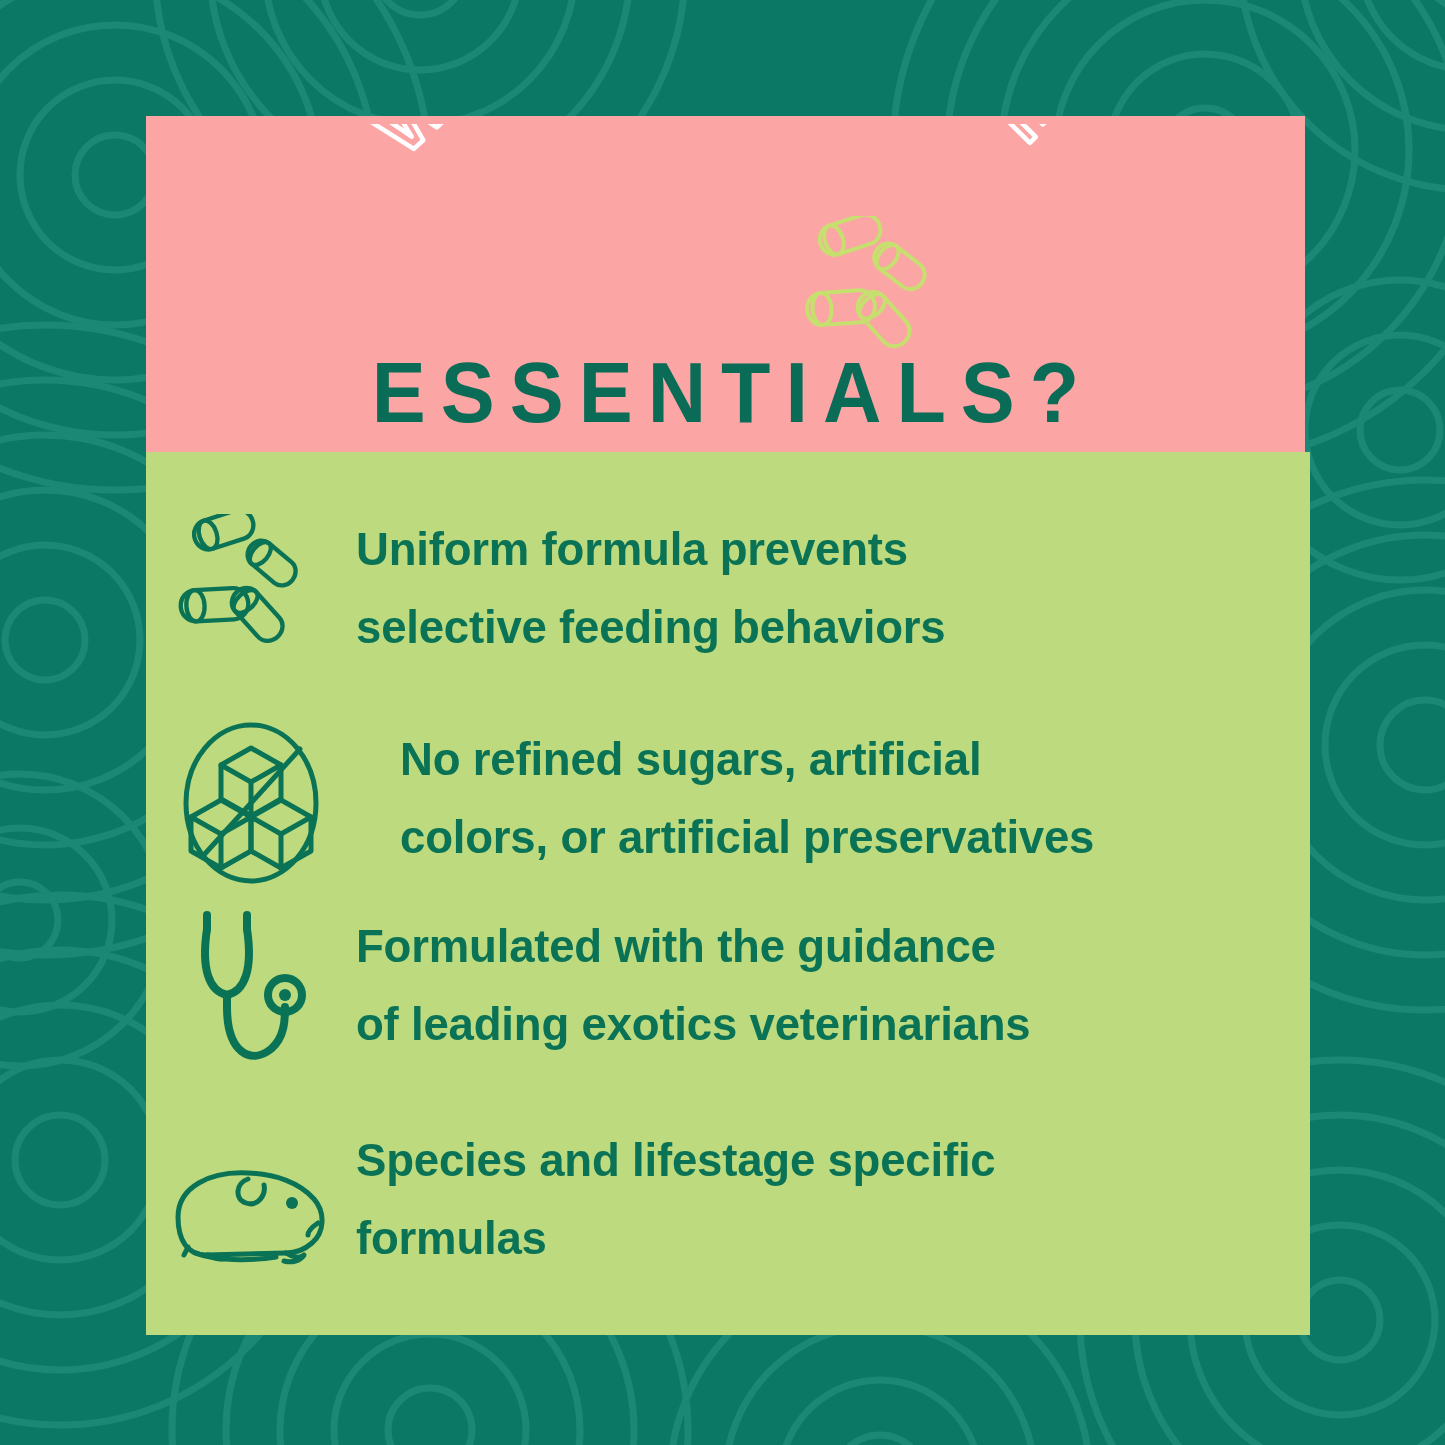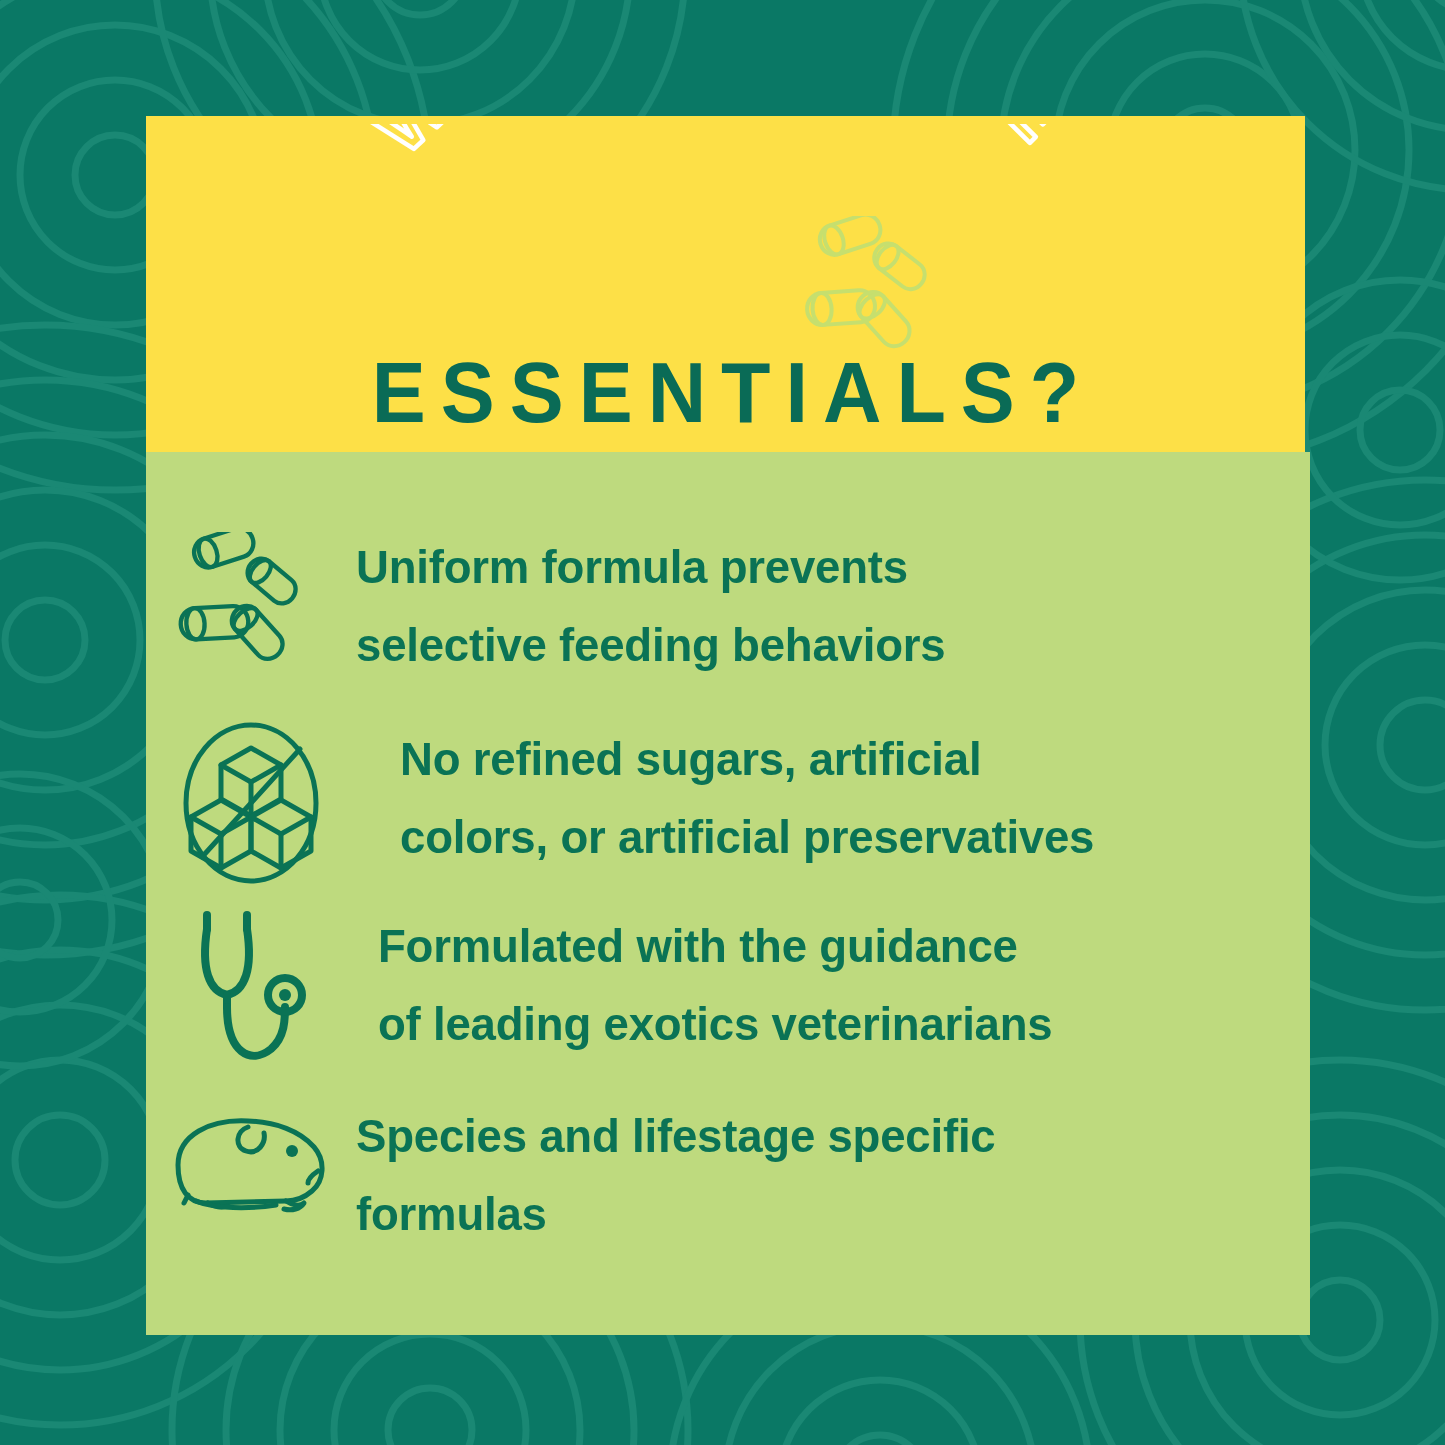--- a/index.html
+++ b/index.html
@@ -32,21 +32,21 @@
     pointer-events: none;
   }
 
   
   #header-panel {
     position: absolute;
     left: 146px;
     top: 116px;
     width: 1159px;
     height: 336px;
-    background: #fde047;
+    background: #fca5a5;
     overflow: hidden;
   }
 
   #arc-title-wrap {
     position: absolute;
     left: 0;
     top: 8px;
     width: 1159px;
     height: 215px;
   }
@@ -96,24 +96,24 @@
     height: 883px;
   }
 
   .feature-row {
     position: absolute;
     left: 0;
     width: 1164px;
     display: flex;
     align-items: flex-start;
   }
-  .feature-row.r0 { top: 76px;  height: 190px; }
+  .feature-row.r0 { top: 58px;  height: 190px; }
   .feature-row.r1 { top: 268px; height: 190px; gap: 44px; }
-  .feature-row.r2 { top: 455px; height: 190px; gap: 22px; }
-  .feature-row.r3 { top: 645px; height: 180px; }
+  .feature-row.r2 { top: 455px; height: 190px; }
+  .feature-row.r3 { top: 645px; height: 180px; align-items: flex-end; }
 
   .feature-icon {
     position: relative;
     flex: 0 0 auto;
     width: 210px;
     display: flex;
     justify-content: center;
     align-items: flex-start;
     padding-top: 4px;
   }

